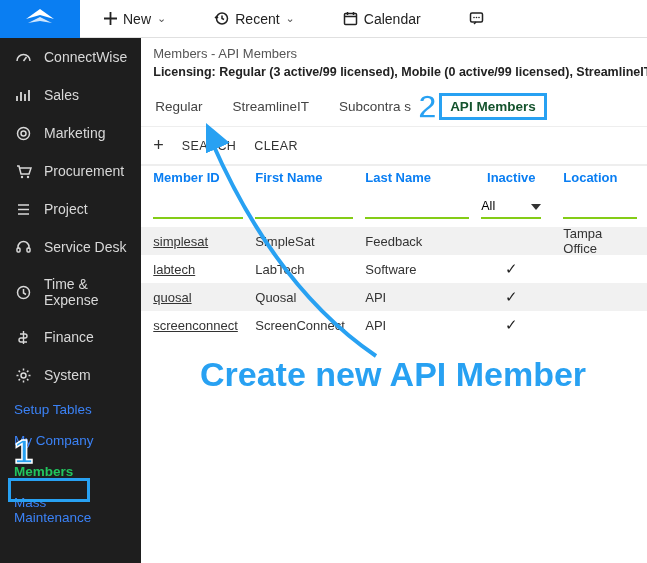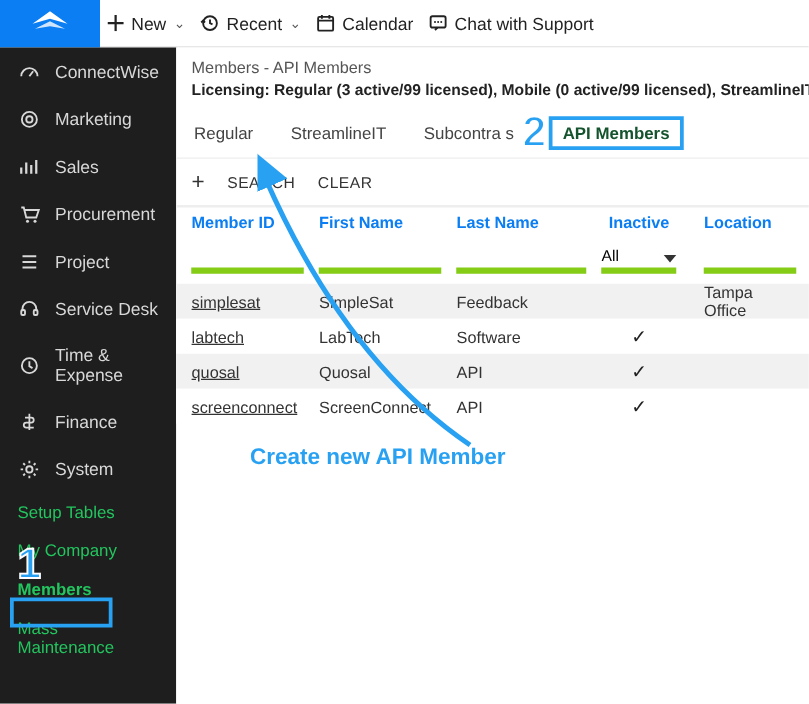--- a/index.html
+++ b/index.html
@@ -1,25 +1,25 @@
 <!DOCTYPE html>
 <html><head>
 <meta charset="utf-8">
 <style>
 * { margin: 0; padding: 0; box-sizing: border-box; }
 body { font-family: 'Helvetica Neue', Arial, sans-serif; font-size: 14px; color: #333; width: 647px; height: 563px; overflow: hidden; position: relative; }
 .topbar { display: flex; align-items: center; height: 38px; border-bottom: 1px solid #e0e0e0; }
 .logo-block { width: 80px; height: 38px; background: #0a7ef2; display: flex; align-items: center; justify-content: center; }
-.top-btn { display: flex; align-items: center; gap: 6px; padding: 0 6px; height: 38px; font-size: 14px; color: #222; cursor: pointer; justify-content: center; }
+.top-btn { display: flex; align-items: center; gap: 6px; padding: 0 24px; height: 38px; font-size: 14px; color: #222; cursor: pointer; justify-content: center; }
 .top-btn .chev { font-size: 11px; color: #555; }
 .container { display: flex; height: 525px; }
 .sidebar { width: 186px; background: #1e1e1e; color: #d8d8d8; display: flex; flex-direction: column; font-size: 14px; }
 .side-item { display: flex; align-items: center; gap: 12px; padding: 10px 14px; cursor: pointer; color: #d8d8d8; }
 .side-item .ic { width: 18px; height: 18px; flex-shrink: 0; display: flex; align-items: center; justify-content: center; }
-.side-sub { padding: 8px 14px; color: #22c55e; font-size: 13.5px; cursor: pointer; }
+.side-sub { padding: 8px 14px; color: #3b82f6; font-size: 13.5px; cursor: pointer; }
 .side-sub.active { color: #22c55e; font-weight: 600; }
 .side-collapse { position: absolute; left: 170px; top: 52px; color: #d8d8d8; font-size: 13px; cursor: pointer; }
 .main { flex: 1; background: #fff; position: relative; }
 .breadcrumb { padding: 8px 12px 2px; font-size: 13px; color: #555; }
 .licensing { padding: 2px 12px 8px; font-size: 12.5px; font-weight: 600; color: #222; white-space: nowrap; overflow: hidden; }
 .tabs-row { display: flex; align-items: center; padding: 6px 12px; gap: 26px; border-bottom: 1px solid #eee; }
 .tab { font-size: 13.5px; color: #444; padding: 6px 2px; cursor: pointer; }
 .tab.active { color: #14532d; font-weight: 600; }
 .tab-box { border: 3px solid #28a1f2; padding: 3px 8px; }
 .toolbar { display: flex; align-items: center; gap: 18px; padding: 8px 12px; border-bottom: 2px solid #eee; }
@@ -27,32 +27,32 @@
 .tool-text { font-size: 12.5px; letter-spacing: 0.4px; color: #333; cursor: pointer; }
 .grid-head { display: flex; padding: 4px 0 6px; }
 .col { padding: 0 6px; font-size: 13px; }
 .col-h { color: #0a7ef2; font-weight: 600; cursor: pointer; }
 .c1 { width: 108px; padding-left: 12px; }
 .c2 { width: 110px; }
 .c3 { width: 116px; }
 .c4 { width: 72px; text-align: center; }
 .c5 { width: 80px; padding-right: 0; margin-left: 10px; }
 .filter-row { display: flex; padding: 4px 0 8px; }
-.filter-row input, .filter-row select { width: 100%; height: 24px; border: none; border-bottom: 5px solid #84cc16; font-size: 12.5px; background: transparent; }
+.filter-row input, .filter-row select { width: 100%; height: 24px; border: none; border-bottom: 2px solid #84cc16; font-size: 12.5px; background: transparent; }
 .filter-row select { appearance: none; }
 .sel-wrap { position: relative; }
 .sel-wrap::after { content: ""; position: absolute; right: 6px; top: 9px; border-left: 5px solid transparent; border-right: 5px solid transparent; border-top: 6px solid #333; }
 .data-row { display: flex; align-items: center; height: 28px; font-size: 13.5px; }
 .data-row:nth-child(even of .data-row) { background: #fff; }
 .data-row.alt { background: #f1f1f1; }
 .c1 a { color: #333; text-decoration: underline; }
 .check { font-size: 15px; color: #222; }
 .annot-box-1 { position: absolute; left: 8px; top: 478px; width: 82px; height: 24px; border: 3px solid #28a1f2; z-index: 5; pointer-events: none; }
 .annot-num { position: absolute; font-size: 34px; font-weight: 800; color: #28a1f2; -webkit-text-stroke: 1.5px #fff; z-index: 6; pointer-events: none; }
-.annot-callout { position: absolute; left: 200px; top: 355px; font-size: 18px; font-weight: 700; color: #28a1f2; z-index: 6; pointer-events: none; }
+.annot-callout { position: absolute; left: 200px; top: 355px; font-size: 34px; font-weight: 700; color: #28a1f2; z-index: 6; pointer-events: none; }
 .arrow-svg { position: absolute; left: 206px; top: 108px; z-index: 5; pointer-events: none; }
 svg { display: block; }
 </style>
 </head>
 <body>
 
 <div class="topbar">
   <div class="logo-block">
     <svg width="32" height="24" viewBox="0 0 32 24">
         <path d="M2 12 L16 2 L30 12 L16 8 Z" fill="#fff"></path>
@@ -83,51 +83,50 @@
     <span>Calendar</span>
   </div>
   <div class="top-btn">
     <svg width="15" height="15" viewBox="0 0 15 15">
         <rect x="1.5" y="2" width="12" height="9" rx="1.5" fill="none" stroke="#222" stroke-width="1.5"></rect>
         <path d="M5 13l2-2" stroke="#222" stroke-width="1.5"></path>
         <circle cx="5" cy="6.5" r="0.8" fill="#222"></circle>
         <circle cx="7.5" cy="6.5" r="0.8" fill="#222"></circle>
         <circle cx="10" cy="6.5" r="0.8" fill="#222"></circle>
       </svg>
-    <span>Chat with Support</span>
   </div>
 </div>
 
 <div class="container">
   <div class="sidebar">
     <div class="side-item">
       <span class="ic">
           <svg width="17" height="17" viewBox="0 0 17 17">
             <path d="M2 12a6.5 6.5 0 0113 0" fill="none" stroke="#d8d8d8" stroke-width="1.5"></path>
             <path d="M8.5 12l3-4" stroke="#d8d8d8" stroke-width="1.5"></path>
           </svg>
         </span>
       <span>ConnectWise</span>
     </div>
     <div class="side-item">
       <span class="ic">
           <svg width="17" height="17" viewBox="0 0 17 17">
+            <path d="M2 14V9M6 14V5M10 14V7M14 14V3" stroke="#d8d8d8" stroke-width="1.8"></path>
+          </svg>
+        </span>
+      <span>Sales</span>
+    </div>
+    <div class="side-item">
+      <span class="ic">
+          <svg width="17" height="17" viewBox="0 0 17 17">
             <circle cx="8.5" cy="8.5" r="6" fill="none" stroke="#d8d8d8" stroke-width="1.5"></circle>
             <circle cx="8.5" cy="8.5" r="2.5" fill="none" stroke="#d8d8d8" stroke-width="1.5"></circle>
           </svg>
         </span>
       <span>Marketing</span>
-    </div>
-    <div class="side-item">
-      <span class="ic">
-          <svg width="17" height="17" viewBox="0 0 17 17">
-            <path d="M2 14V9M6 14V5M10 14V7M14 14V3" stroke="#d8d8d8" stroke-width="1.8"></path>
-          </svg>
-        </span>
-      <span>Sales</span>
     </div>
     <div class="side-item">
       <span class="ic">
           <svg width="17" height="17" viewBox="0 0 17 17">
             <path d="M2 3h2l2 8h8l2-6H5" fill="none" stroke="#d8d8d8" stroke-width="1.5"></path>
             <circle cx="7" cy="14" r="1.2" fill="#d8d8d8"></circle>
             <circle cx="13" cy="14" r="1.2" fill="#d8d8d8"></circle>
           </svg>
         </span>
       <span>Procurement</span>

